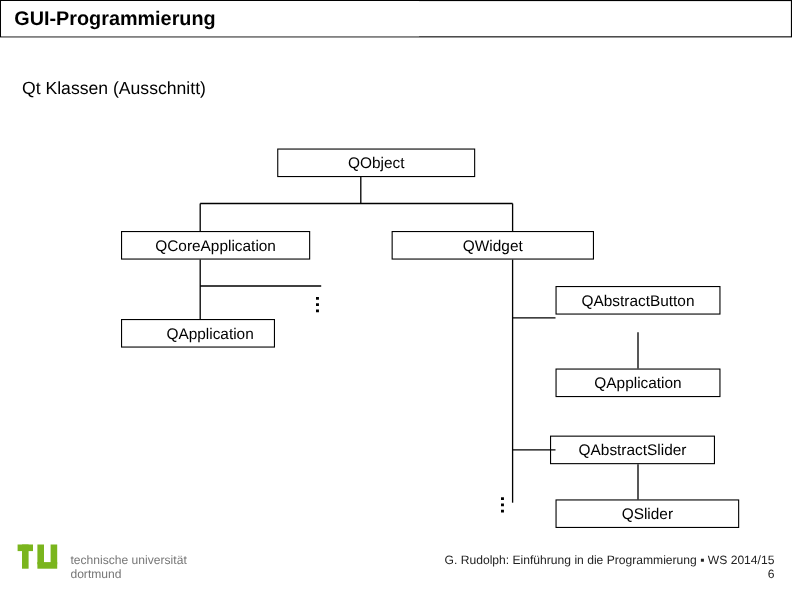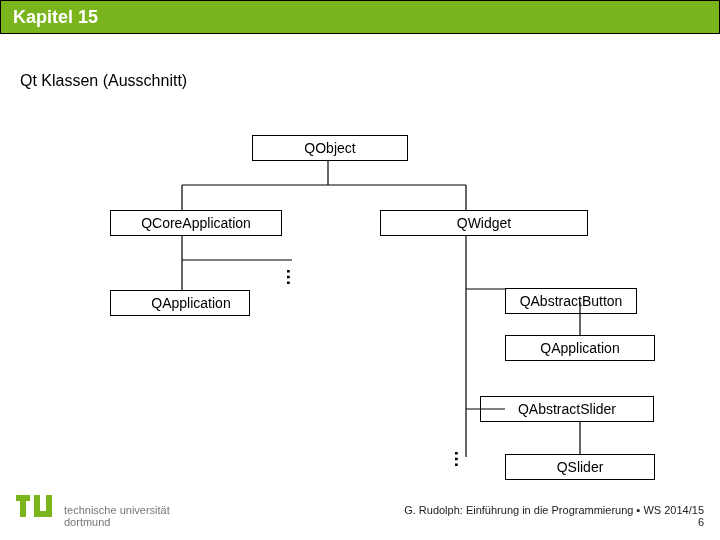--- a/index.html
+++ b/index.html
@@ -82,40 +82,40 @@
     right: 16px; bottom: 12px;
     font-size: 11px; color: #222;
     text-align: right;
     margin-left: 12px;
   }
 </style>
 </head>
 <body>
 
 <div class="header">
-  <div class="header-right">Kapitel 15</div>
+  <div class="header-left">GUI-Programmierung</div>
 </div>
 
 <div class="subtitle">Qt Klassen (Ausschnitt)</div>
 
-<div class="node" style="left:252px; top:135px; width:156px; height:26px;">QObject</div>
+<div class="node" style="left:252px; top:135px; width:180px; height:26px;">QObject</div>
 
 <div class="node" style="left:110px; top:210px; width:172px; height:26px;">QCoreApplication</div>
 
-<div class="node" style="left:380px; top:210px; width:208px; height:26px;">QWidget</div>
+<div class="node" style="left:356px; top:210px; width:184px; height:26px;">QWidget</div>
 
 <div class="node" style="left:110px; top:290px; width:140px; height:26px;padding-left:26px;">QApplication</div>
 
-<div class="node" style="left:505px; top:288px; width:132px; height:26px;">QAbstractButton</div>
+<div class="node" style="left:505px; top:260px; width:150px; height:26px;">QAbstractButton</div>
 
 <div class="node" style="left:505px; top:335px; width:150px; height:26px;">QApplication</div>
 
-<div class="node" style="left:480px; top:396px; width:174px; height:26px;">QAbstractSlider</div>
+<div class="node" style="left:500px; top:396px; width:150px; height:26px;">QAbstractSlider</div>
 
-<div class="node" style="left:505px; top:454px; width:150px; height:26px;">QSlider</div>
+<div class="node" style="left:505px; top:454px; width:167px; height:26px;">QSlider</div>
 
 <div class="ellipsis" style="left:290px; top:268px;">…</div>
 <div class="ellipsis" style="left:458px; top:450px;">…</div>
 
 <svg class="lines">
 
   <line x1="328" y1="161" x2="328" y2="185" stroke="#000" stroke-width="1.2"></line>
   <line x1="182" y1="185" x2="466" y2="185" stroke="#000" stroke-width="1.2"></line>
   <line x1="182" y1="185" x2="182" y2="210" stroke="#000" stroke-width="1.2"></line>
   <line x1="466" y1="185" x2="466" y2="210" stroke="#000" stroke-width="1.2"></line>

